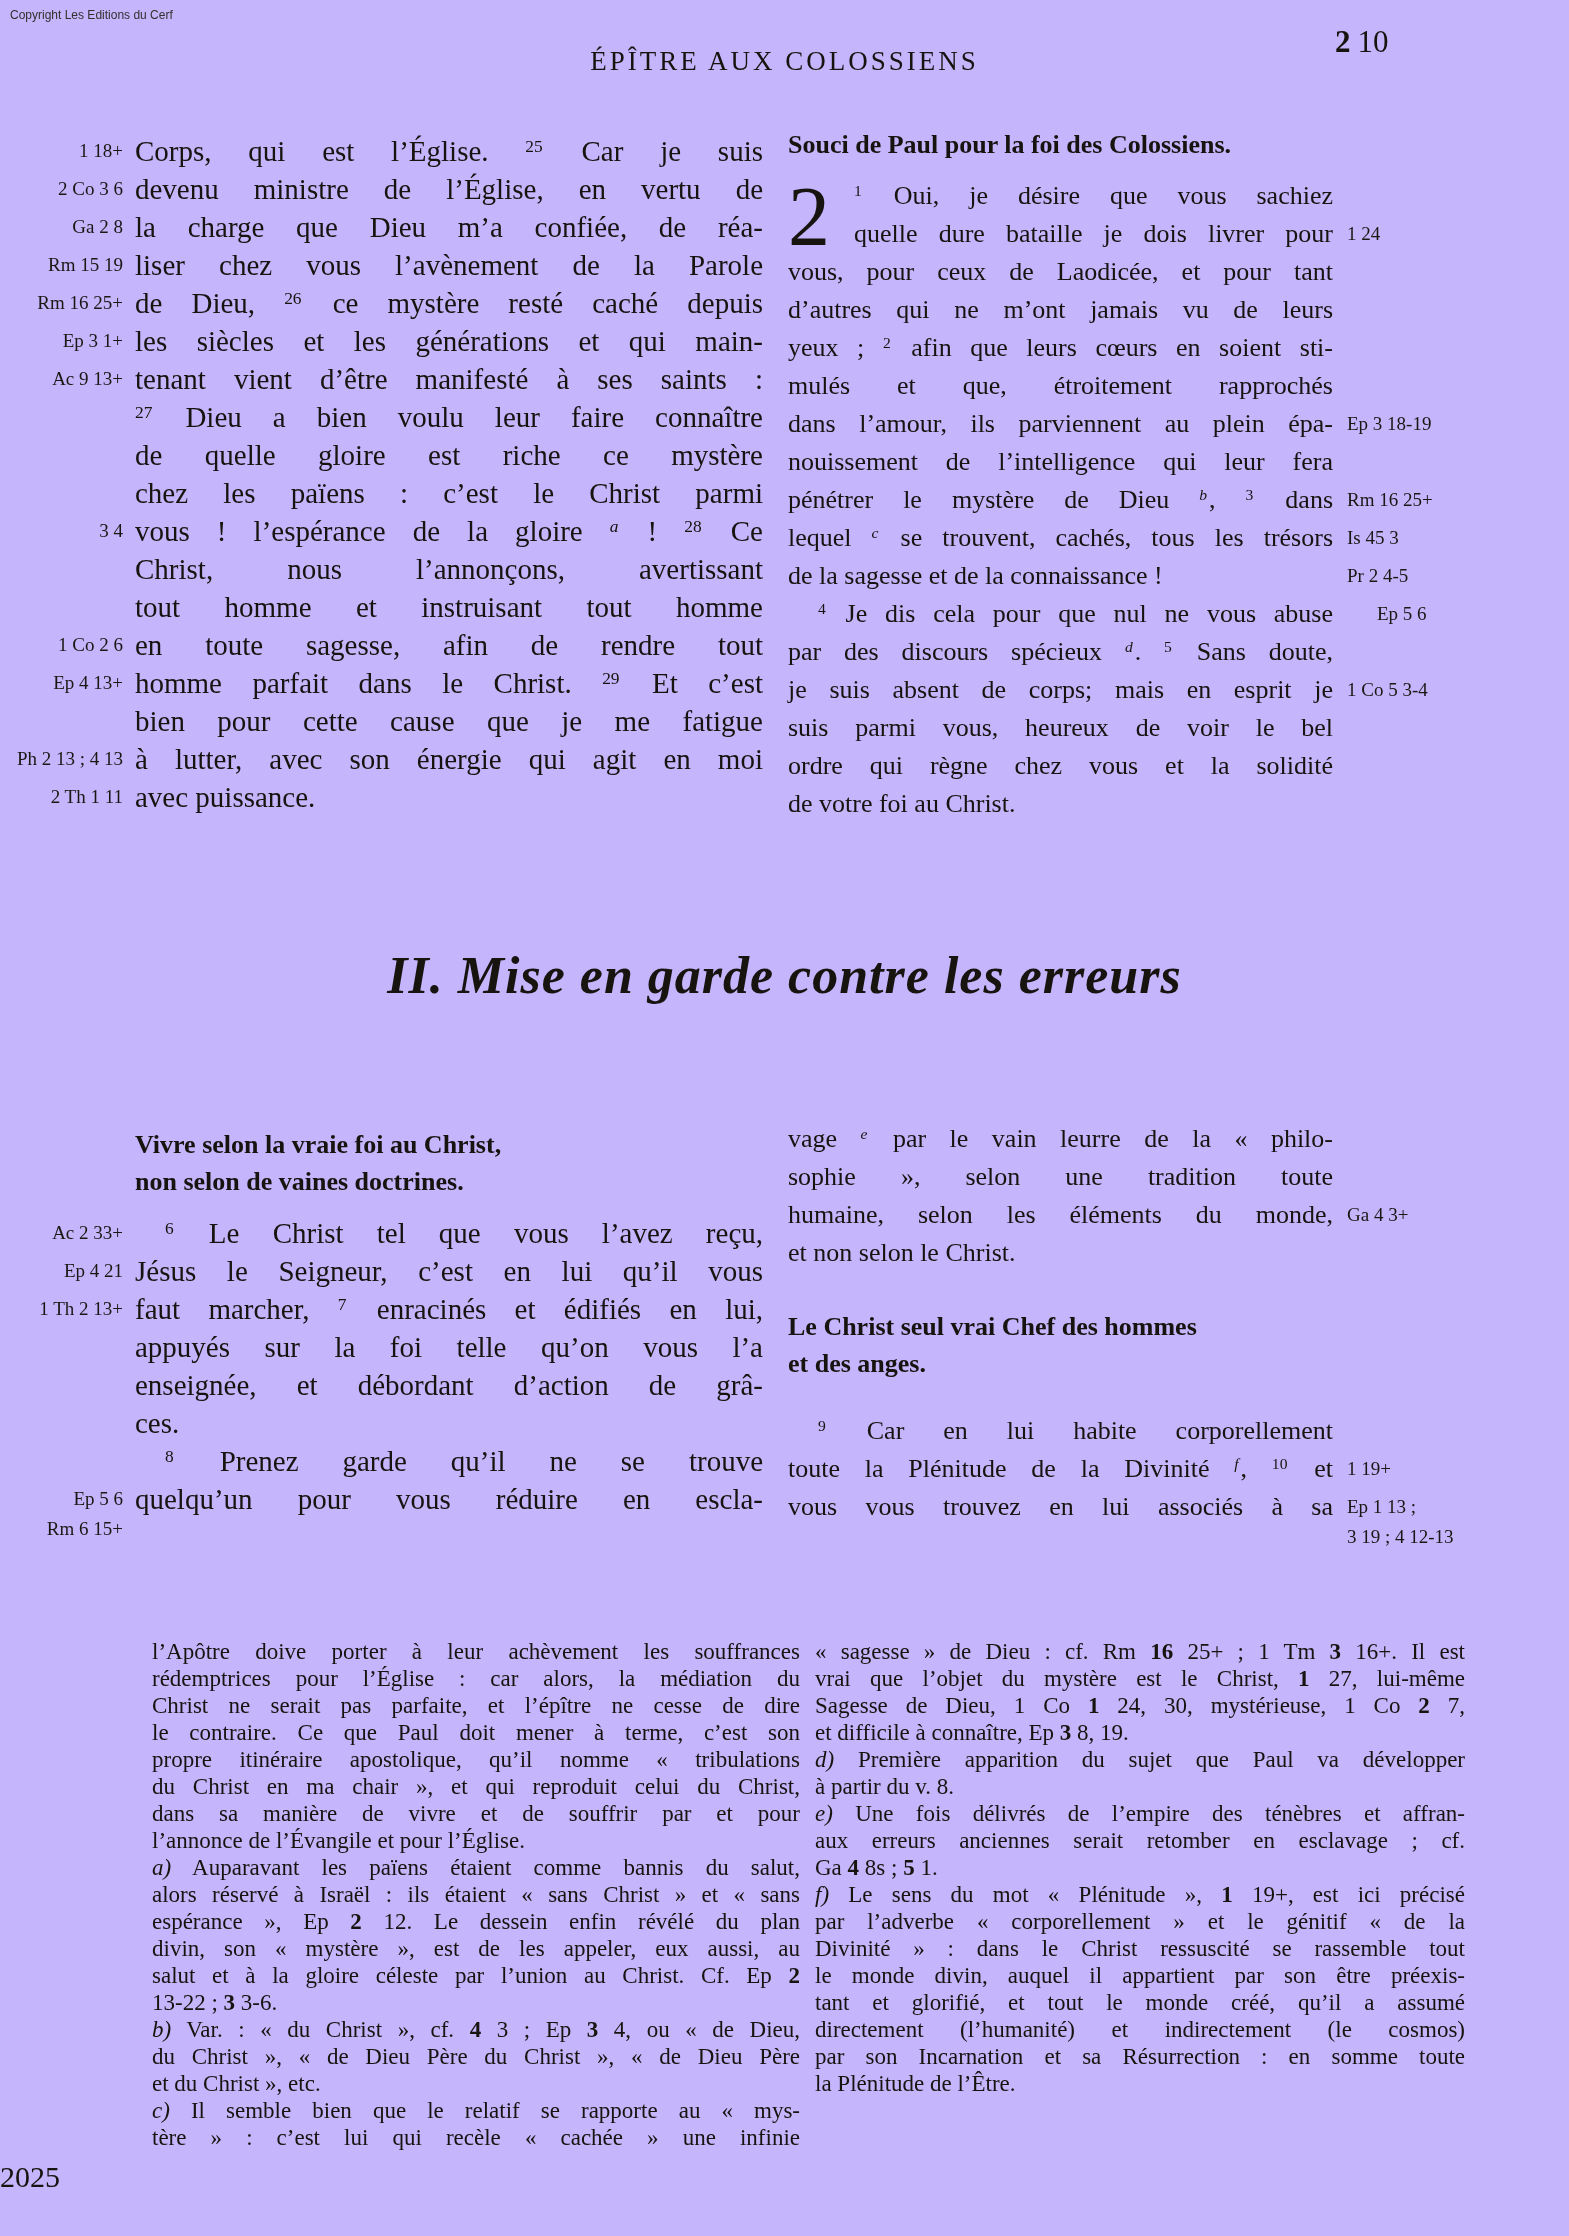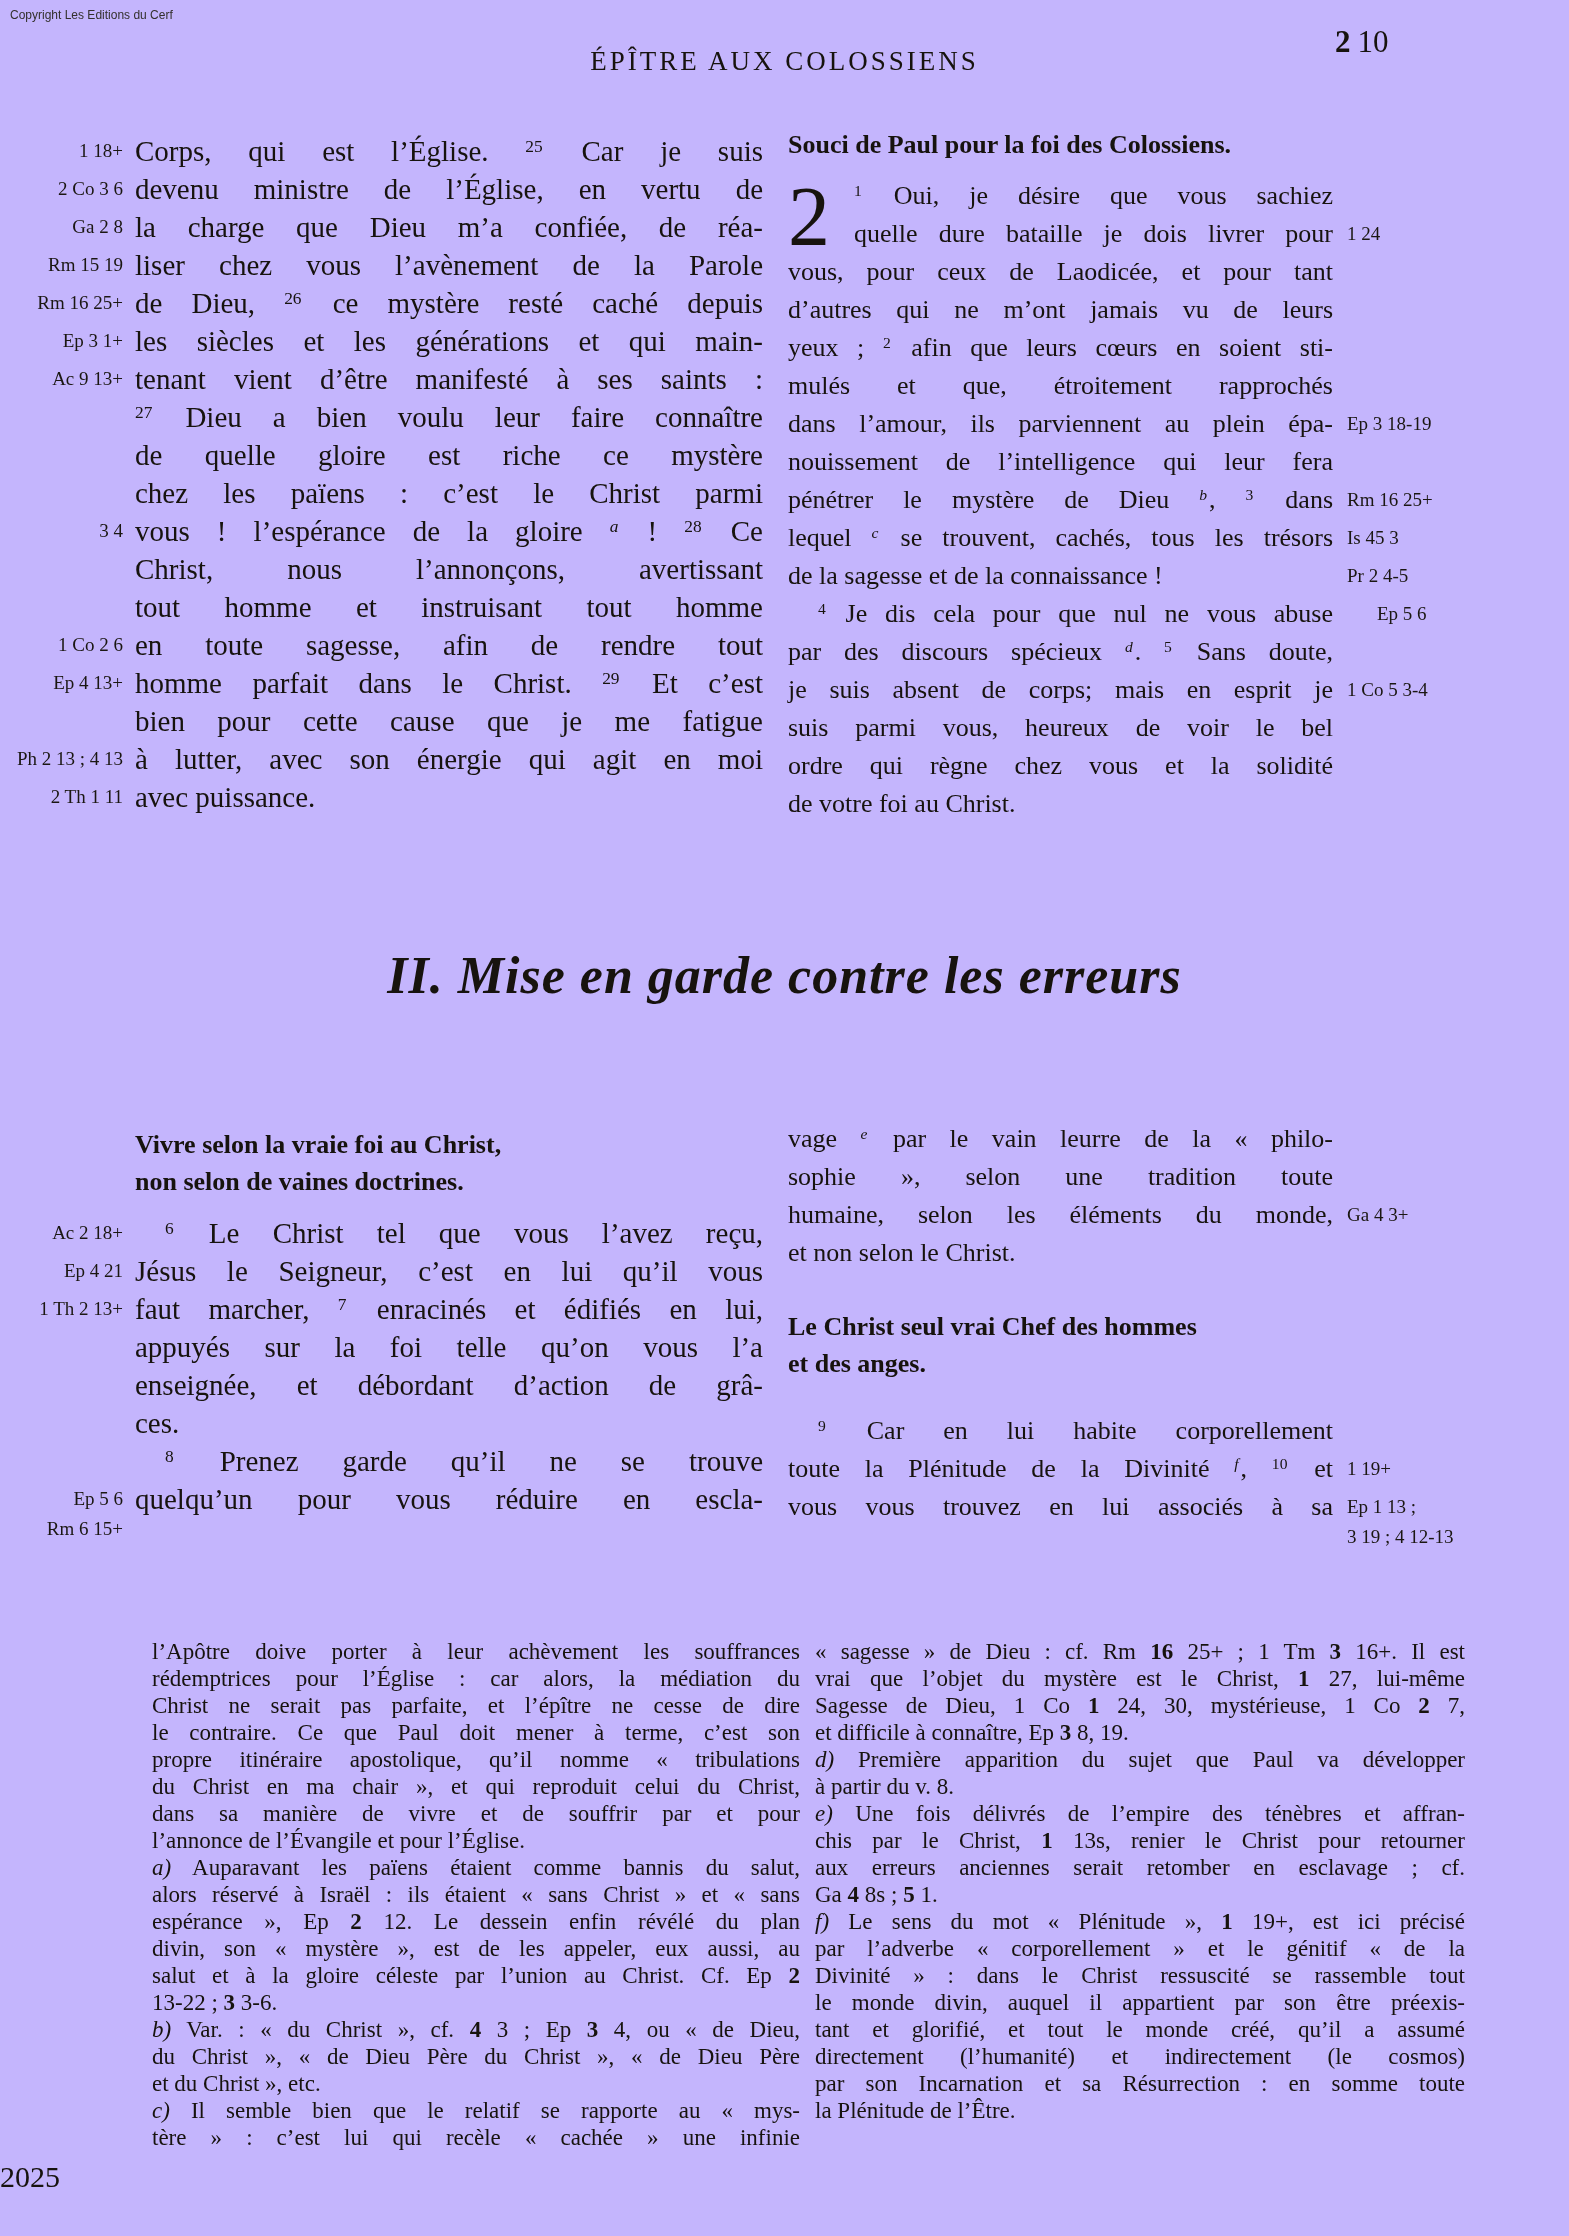--- a/index.html
+++ b/index.html
@@ -131,21 +131,21 @@
     </div>
 
   <div id="section-heading">II. Mise en garde contre les erreurs</div>
 
   <div id="col-left-bottom" class="col side-left">
       <div class="block-heading">
         <div class="h-line">Vivre selon la vraie foi au Christ,</div>
         <div class="h-line">non selon de vaines doctrines.</div>
       </div>
       <div class="block-para">
-        <div class="line indent"><sup>6</sup> Le Christ tel que vous l’avez reçu,<span class="ref">Ac 2 18+</span></div>
+        <div class="line indent"><sup>6</sup> Le Christ tel que vous l’avez reçu,<span class="ref">Ac 2 33+</span></div>
         <div class="line">Jésus le Seigneur, c’est en lui qu’il vous<span class="ref">Ep 4 21</span></div>
         <div class="line">faut marcher, <sup>7</sup> enracinés et édifiés en lui,<span class="ref">1 Th 2 13+</span></div>
         <div class="line">appuyés sur la foi telle qu’on vous l’a</div>
         <div class="line">enseignée, et débordant d’action de grâ-</div>
         <div class="line end">ces.</div>
       </div>
       <div class="block-para">
         <div class="line indent"><sup>8</sup> Prenez garde qu’il ne se trouve</div>
         <div class="line">quelqu’un pour vous réduire en escla-<span class="ref">Ep 5 6</span></div>
         <div class="line phantom">
@@ -196,21 +196,20 @@
       <div class="fn-line">tère » : c’est lui qui recèle « cachée » une infinie</div>
     </div>
   <div id="fn-right" class="col">
       <div class="fn-line">« sagesse » de Dieu : cf. Rm <b>16</b> 25+ ; 1 Tm <b>3</b> 16+. Il est</div>
       <div class="fn-line">vrai que l’objet du mystère est le Christ, <b>1</b> 27, lui-même</div>
       <div class="fn-line">Sagesse de Dieu, 1 Co <b>1</b> 24, 30, mystérieuse, 1 Co <b>2</b> 7,</div>
       <div class="fn-line end">et difficile à connaître, Ep <b>3</b> 8, 19.</div>
       <div class="fn-line"><i>d)</i> Première apparition du sujet que Paul va développer</div>
       <div class="fn-line end">à partir du v. 8.</div>
       <div class="fn-line"><i>e)</i> Une fois délivrés de l’empire des ténèbres et affran-</div>
-      <div class="fn-line">chis par le Christ, <b>1</b> 13s, renier le Christ pour retourner</div>
       <div class="fn-line">aux erreurs anciennes serait retomber en esclavage ; cf.</div>
       <div class="fn-line end">Ga <b>4</b> 8s ; <b>5</b> 1.</div>
       <div class="fn-line"><i>f)</i> Le sens du mot « Plénitude », <b>1</b> 19+, est ici précisé</div>
       <div class="fn-line">par l’adverbe « corporellement » et le génitif « de la</div>
       <div class="fn-line">Divinité » : dans le Christ ressuscité se rassemble tout</div>
       <div class="fn-line">le monde divin, auquel il appartient par son être préexis-</div>
       <div class="fn-line">tant et glorifié, et tout le monde créé, qu’il a assumé</div>
       <div class="fn-line">directement (l’humanité) et indirectement (le cosmos)</div>
       <div class="fn-line">par son Incarnation et sa Résurrection : en somme toute</div>
       <div class="fn-line end">la Plénitude de l’Être.</div>

